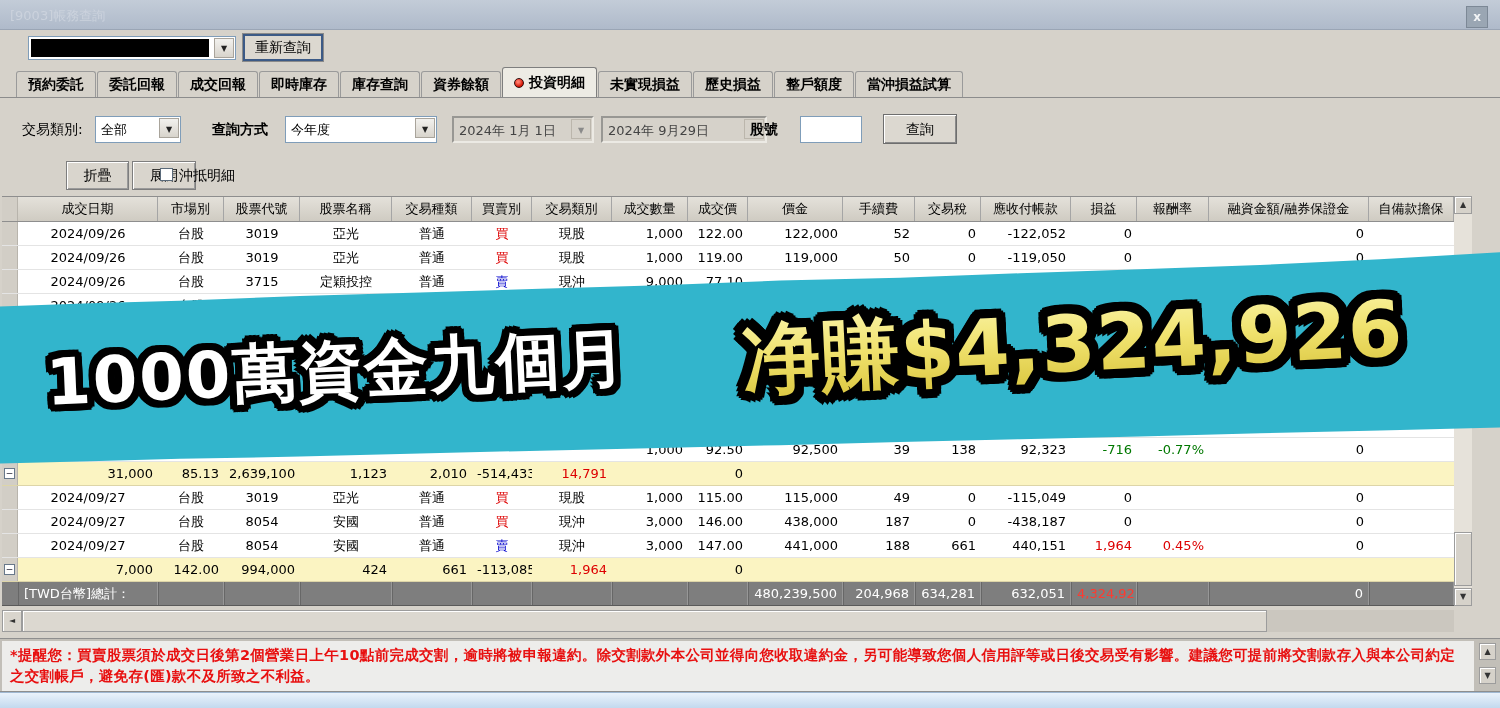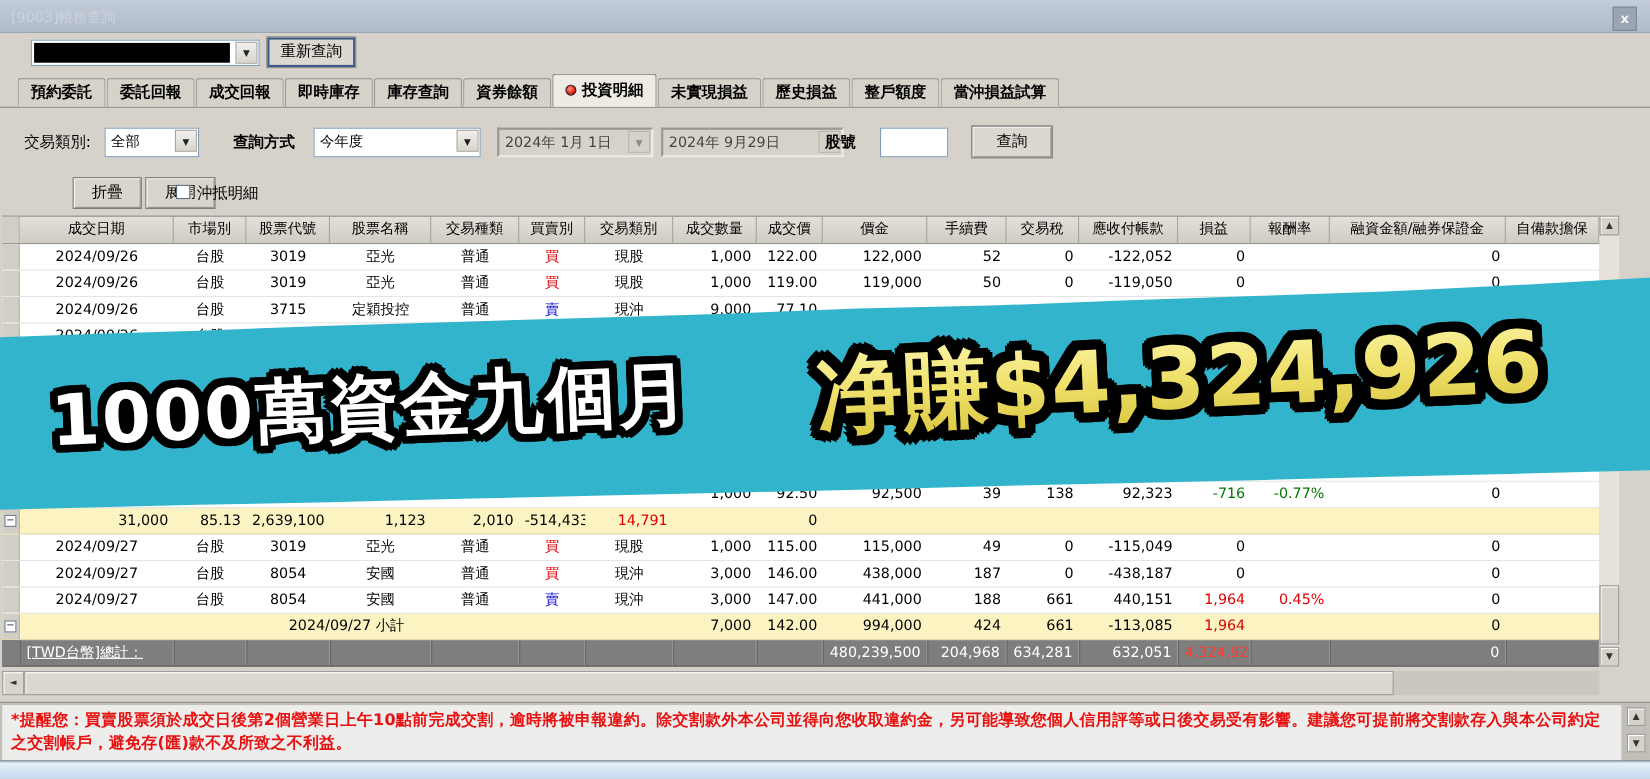--- a/index.html
+++ b/index.html
@@ -97,21 +97,21 @@
     height:26px; background:linear-gradient(#E4E1DA,#CFCBC2);
     border-top:1px solid #8E8E8E; border-bottom:1px solid #8E8E8E;
   }
   .hcell{
     font-size:13px; text-align:center; line-height:24px;
     border-right:1px solid #A5A5A5; overflow:hidden; white-space:nowrap; cursor:pointer;
   }
   .gcell{ background:#D2CEC6; border-right:1px solid #B8B4AC; position:relative; }
   .trow{ height:24px; background:#fff; border-bottom:1px solid #E4E4E4; }
   .trow .cell{ font-size:13px; line-height:23px; overflow:hidden; white-space:nowrap; padding:0 5px; }
-  .al-c{ text-align:center; } .al-r{ text-align:right; } .al-l{ text-align:left;text-decoration:underline; }
+  .al-c{ text-align:center; } .al-r{ text-align:right; } .al-l{ text-align:left; }
   .trow.subtotal{ background:#FBF4C2; border-bottom:1px solid #DDD5A8; }
   .trow.total{ background:#7E7E7E; border-bottom:1px solid #5A5A5A; }
   .trow.total .cell{ color:#FFF; border-right:1px solid #979797; border-left:1px solid #676767; }
   .minus-box{
     position:absolute; left:2px; top:6px; width:11px; height:11px; background:#FFF;
     border:1px solid #68788A; color:#223; font-size:9px; line-height:9px; text-align:center; cursor:pointer;
   }
   .c-r{ color:#DD0000; } .c-b{ color:#0000CC; } .c-g{ color:#007800; }
   .trow.total .c-r{ color:#FF3A30; }
   
@@ -528,21 +528,20 @@
       <div class="cell al-r">440,151</div>
       <div class="cell al-r c-r">1,964</div>
       <div class="cell al-r c-r">0.45%</div>
       <div class="cell al-r">0</div>
       <div class="cell al-r"></div>
     </div>
     <div class="trow subtotal" style="grid-template-columns: 16px 140px 66px 76px 92px 80px 60px 80px 76px 60px 95px 72px 66px 90px 66px 72px 160px 85px;">
       <div class="gcell">
         <div class="minus-box">−</div>
       </div>
-      <div class="cell al-c" style="grid-column: 2 / span 7; font-weight: normal;">2024/09/27 小計</div>
       <div class="cell al-r">7,000</div>
       <div class="cell al-r">142.00</div>
       <div class="cell al-r">994,000</div>
       <div class="cell al-r">424</div>
       <div class="cell al-r">661</div>
       <div class="cell al-r">-113,085</div>
       <div class="cell al-r c-r">1,964</div>
       <div class="cell al-r"></div>
       <div class="cell al-r">0</div>
       <div class="cell al-r"></div>

